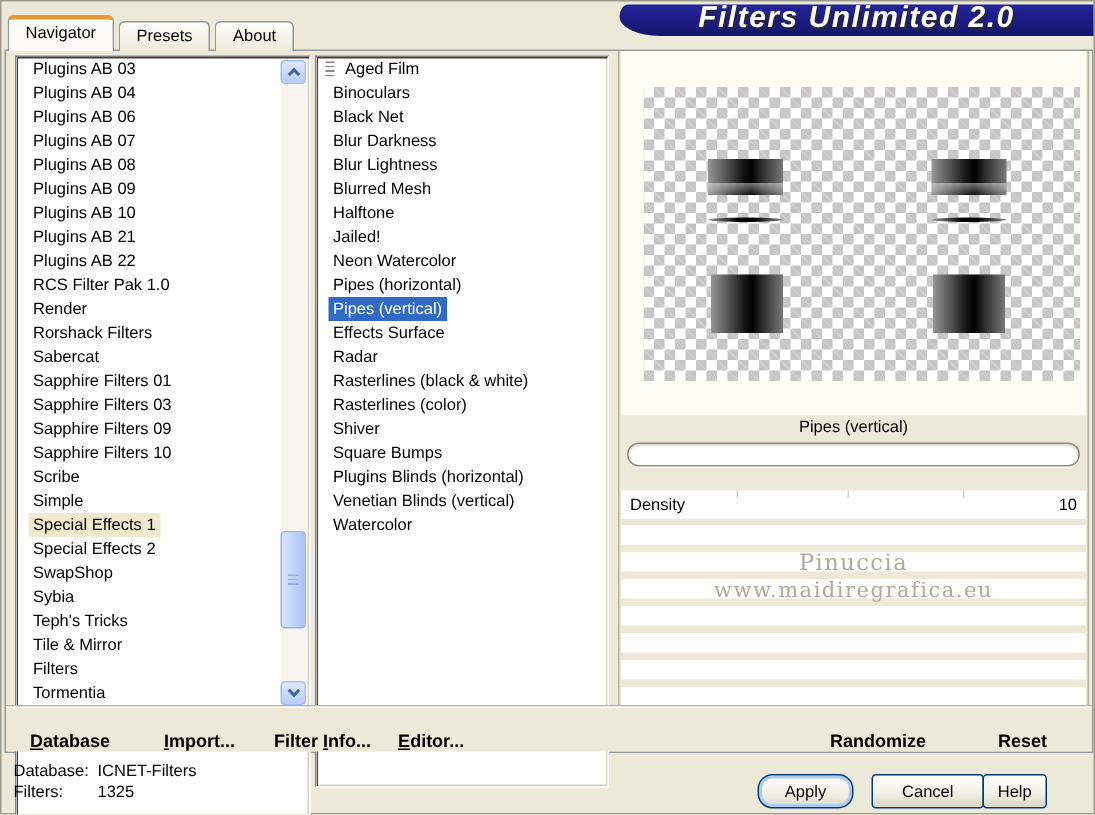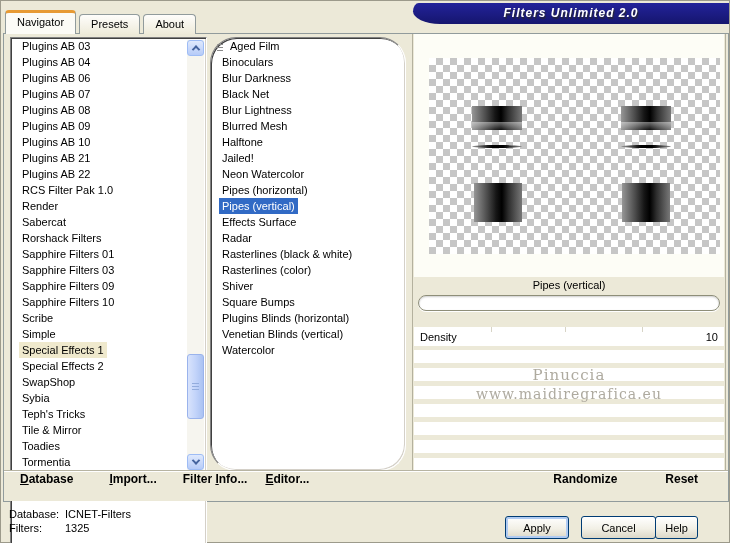--- a/index.html
+++ b/index.html
@@ -6,41 +6,41 @@
   html,body { width:730px; height:543px; }
   body { font-family:"Liberation Sans", sans-serif; background:#ece9d8; position:relative; overflow:hidden; }
 
   .dialog { position:absolute; inset:0; background:#ece9d8; border:1px solid #9c9a8b; }
 
   
   .banner { position:absolute; left:412px; top:2px; right:0; height:21px;
     background:linear-gradient(#23239a,#15156e);
     border-bottom-left-radius:46px 22px; border-top-left-radius:10px 14px;
     display:flex; align-items:center; justify-content:center; }
-  .banner-title { color:#fff; font-weight:bold; font-style:italic; font-size:12px;
+  .banner-title { color:#fff; font-weight:bold; font-style:italic; font-size:20px;
     letter-spacing:1px; text-shadow:1px 2px 1px rgba(40,40,40,.8); padding-bottom:2px; }
 
   
   .tabs { position:absolute; left:4px; top:9px; height:24px; display:flex; align-items:flex-end; z-index:5; }
   .tab { border:1px solid #919b9c; border-bottom:none; border-radius:4px 4px 0 0;
     background:linear-gradient(#fefdfb,#eeebda); font-size:11px; color:#000;
     padding:3px 11px 4px; margin-right:3px; height:20px; }
   .tab.active { background:#fcfbf6; height:24px; padding-top:3px;
     border-top:3px solid #e79a34; position:relative; }
 
   
   .page { position:absolute; left:2px; top:32px; width:726px; height:469px;
     background:#ece9d8; border:1px solid #919b9c; }
 
   
   .listbox { position:absolute; background:#fff; border:1px solid;
     border-color:#808080 #fff #fff #808080; box-shadow:inset 1px 1px 0 #404040, inset -1px -1px 0 #d4d0c8;
     overflow:hidden; font-size:11px; }
   .listbox.categories { left:6px; top:3px; width:197px; height:520px; }
-  .listbox.filters    { left:206px; top:3px; width:196px; height:434px;border-radius:26px; }
+  .listbox.filters    { left:206px; top:3px; width:196px; height:488px; }
   .li { height:16px; line-height:16px; white-space:nowrap; padding-left:8px; color:#000; display:flex; align-items:center; }
   .li > span.lbl { padding:0 3px; }
   .hl-cat { background:#efe9cd; }
   .hl-filter { background:#316ac5; color:#fff; }
   .grip { display:inline-block; width:6px; height:11px; margin-left:-6px; margin-right:4px;
     background:repeating-linear-gradient(#8a8a8a 0 1px, transparent 1px 3px); }
 
   
   .scroll { position:absolute; right:2px; top:2px; width:17px; height:430px; background:#f6f5ef; }
   .sbtn { position:absolute; left:0; width:17px; height:16px; border:1px solid #9ebcf5; border-radius:3px;
@@ -85,42 +85,42 @@
   .param-row .tick { position:absolute; top:0; width:1px; height:5px; background:#d7d4c6; }
   .stripe { position:absolute; left:1px; width:310px; height:13px; background:#fff; }
   .watermark { position:absolute; left:0; width:100%; text-align:center; color:#aeaa9f;
     font-family:"DejaVu Serif", serif; letter-spacing:1px; }
   .wm1 { top:332px; font-size:15px; }
   .wm2 { top:352px; font-size:14px; }
 
   
   .toolbar { position:absolute; left:0px; bottom:0px; width:724px; height:30px;
     background:#ece9d8; border-top:1px solid #fff;
-    box-shadow:0 -1px 0 #b7b4a2; display:flex; align-items:flex-start; }
+    box-shadow:0 -1px 0 #b7b4a2; display:flex; align-items:flex-end; }
   .tool-btn { font-size:12px; font-weight:bold; color:#000; background:none; border:none;
     font-family:"Liberation Sans", sans-serif; cursor:default; }
   .tb-left { display:flex; }
   .tb-left .tool-btn { margin-left:0; }
   .tb-left .tool-btn:nth-child(1){ margin-left:16px; }
   .tb-left .tool-btn:nth-child(2){ margin-left:36px; }
   .tb-left .tool-btn:nth-child(3){ margin-left:11px;padding-left:15px; }
   .tb-left .tool-btn:nth-child(4){ margin-left:18px; }
   .tb-right { margin-left:auto; display:flex; }
   .tb-right .tool-btn:nth-child(1){ margin-right:48px; }
   .tb-right .tool-btn:nth-child(2){ margin-right:30px; }
 
   
   .statusbar { position:absolute; left:0; top:503px; width:730px; height:40px; }
   .status-grid { position:absolute; left:8px; top:4px; font-size:11px; color:#000;
     display:grid; grid-template-columns:56px auto; row-gap:2px; }
   .xp-btn { position:absolute; height:23px; font-size:11px; color:#000;
     font-family:"Liberation Sans", sans-serif;
     border:1px solid #003c74; border-radius:3px;
     background:linear-gradient(#fff,#f2f0e6 55%,#dcd8c8); }
-  .xp-btn.focused { box-shadow:inset 0 0 0 2px #b0cbf2; }
+  .xp-btn.focused { box-shadow:inset 0 0 0 2px #b0cbf2;border-radius:10px; }
   .btn-apply { left:504px; top:12px; width:64px; }
   .btn-cancel { left:580px; top:12px; width:75px; }
   .btn-help { left:654px; top:12px; width:43px; }
 </style>
 </head>
 <body>
 
 <div class="dialog">
 
   <div class="banner">
@@ -164,26 +164,26 @@
           <div class="li">
             <span class="lbl">Plugins AB 22</span>
           </div>
           <div class="li">
             <span class="lbl">RCS Filter Pak 1.0</span>
           </div>
           <div class="li">
             <span class="lbl">Render</span>
           </div>
           <div class="li">
+            <span class="lbl">Rorshack Filters</span>
+          </div>
+          <div class="li">
             <span class="lbl">Sabercat</span>
           </div>
           <div class="li">
-            <span class="lbl">Rorshack Filters</span>
-          </div>
-          <div class="li">
             <span class="lbl">Sapphire Filters 01</span>
           </div>
           <div class="li">
             <span class="lbl">Sapphire Filters 03</span>
           </div>
           <div class="li">
             <span class="lbl">Sapphire Filters 09</span>
           </div>
           <div class="li">
             <span class="lbl">Sapphire Filters 10</span>
@@ -206,21 +206,21 @@
           <div class="li">
             <span class="lbl">Sybia</span>
           </div>
           <div class="li">
             <span class="lbl">Teph's Tricks</span>
           </div>
           <div class="li">
             <span class="lbl">Tile &amp; Mirror</span>
           </div>
           <div class="li">
-            <span class="lbl">Toadies</span>
+            <span class="lbl">Filters</span>
           </div>
           <div class="li">
             <span class="lbl">Tormentia</span>
           </div>
         </div>
       <div class="scroll">
         <div class="sbtn up">
             <div class="chev up"></div>
           </div>
         <div class="sthumb"></div>
@@ -233,24 +233,24 @@
     <div class="listbox filters">
       <div>
           <div class="li" style="padding-left: 12px;">
             <span class="grip"></span>
             <span class="lbl">Aged Film</span>
           </div>
           <div class="li">
             <span class="lbl">Binoculars</span>
           </div>
           <div class="li">
+            <span class="lbl">Black Net</span>
+          </div>
+          <div class="li">
             <span class="lbl">Blur Darkness</span>
-          </div>
-          <div class="li">
-            <span class="lbl">Black Net</span>
           </div>
           <div class="li">
             <span class="lbl">Blur Lightness</span>
           </div>
           <div class="li">
             <span class="lbl">Blurred Mesh</span>
           </div>
           <div class="li">
             <span class="lbl">Halftone</span>
           </div>

